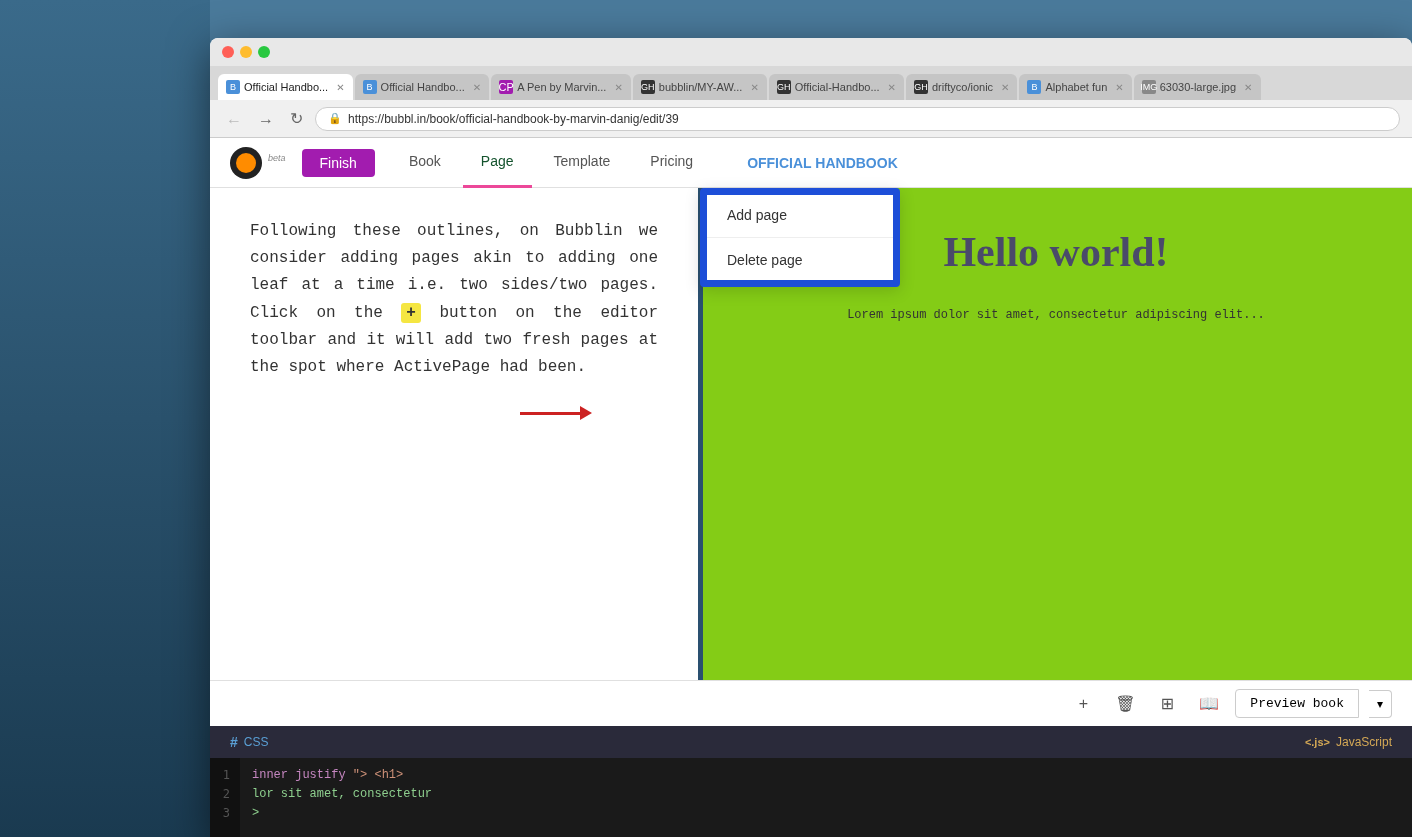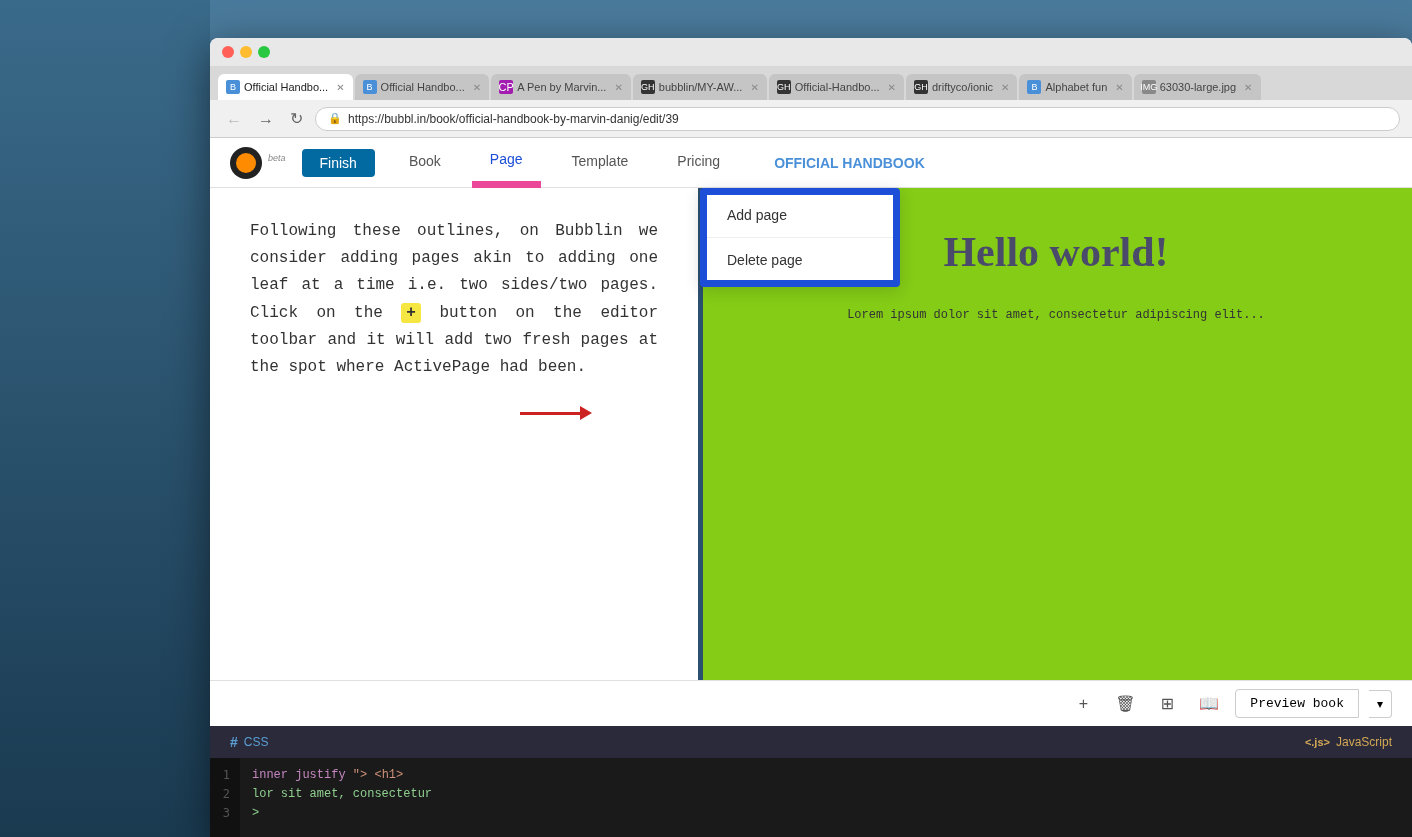--- a/index.html
+++ b/index.html
@@ -116,43 +116,43 @@
     }
     .logo-inner {
       width: 20px; height: 20px;
       background: #ff8c00;
       border-radius: 50%;
     }
     .beta-badge {
       font-size: 9px; color: #888; font-style: italic; margin-top: -10px;
     }
     .finish-btn {
-      background: #0369a1;
+      background: #a21caf;
       color: #fff;
       border: none;
       border-radius: 4px;
       padding: 6px 18px;
       font-size: 14px;
       cursor: pointer;
       font-weight: 500;
     }
-    .toolbar-nav { display: flex; align-items: center; gap: 13px; }
+    .toolbar-nav { display: flex; align-items: center; gap: 4px; }
     .toolbar-nav-item {
       padding: 14px 18px;
       font-size: 14px;
       color: #555;
       cursor: pointer;
       border-bottom: 3px solid transparent;
       height: 50px;
       display: flex;
       align-items: center;
     }
     .toolbar-nav-item.active {
-      border-bottom: 7px solid #ec4899;
-      color: #1d4ed8;
+      border-bottom: 3px solid #ec4899;
+      color: #14532d;
     }
     .official-handbook-link {
       font-size: 14px;
       color: #4a90d9;
       font-weight: 600;
       margin-left: 20px;
     }
 
     
     .page-dropdown {

